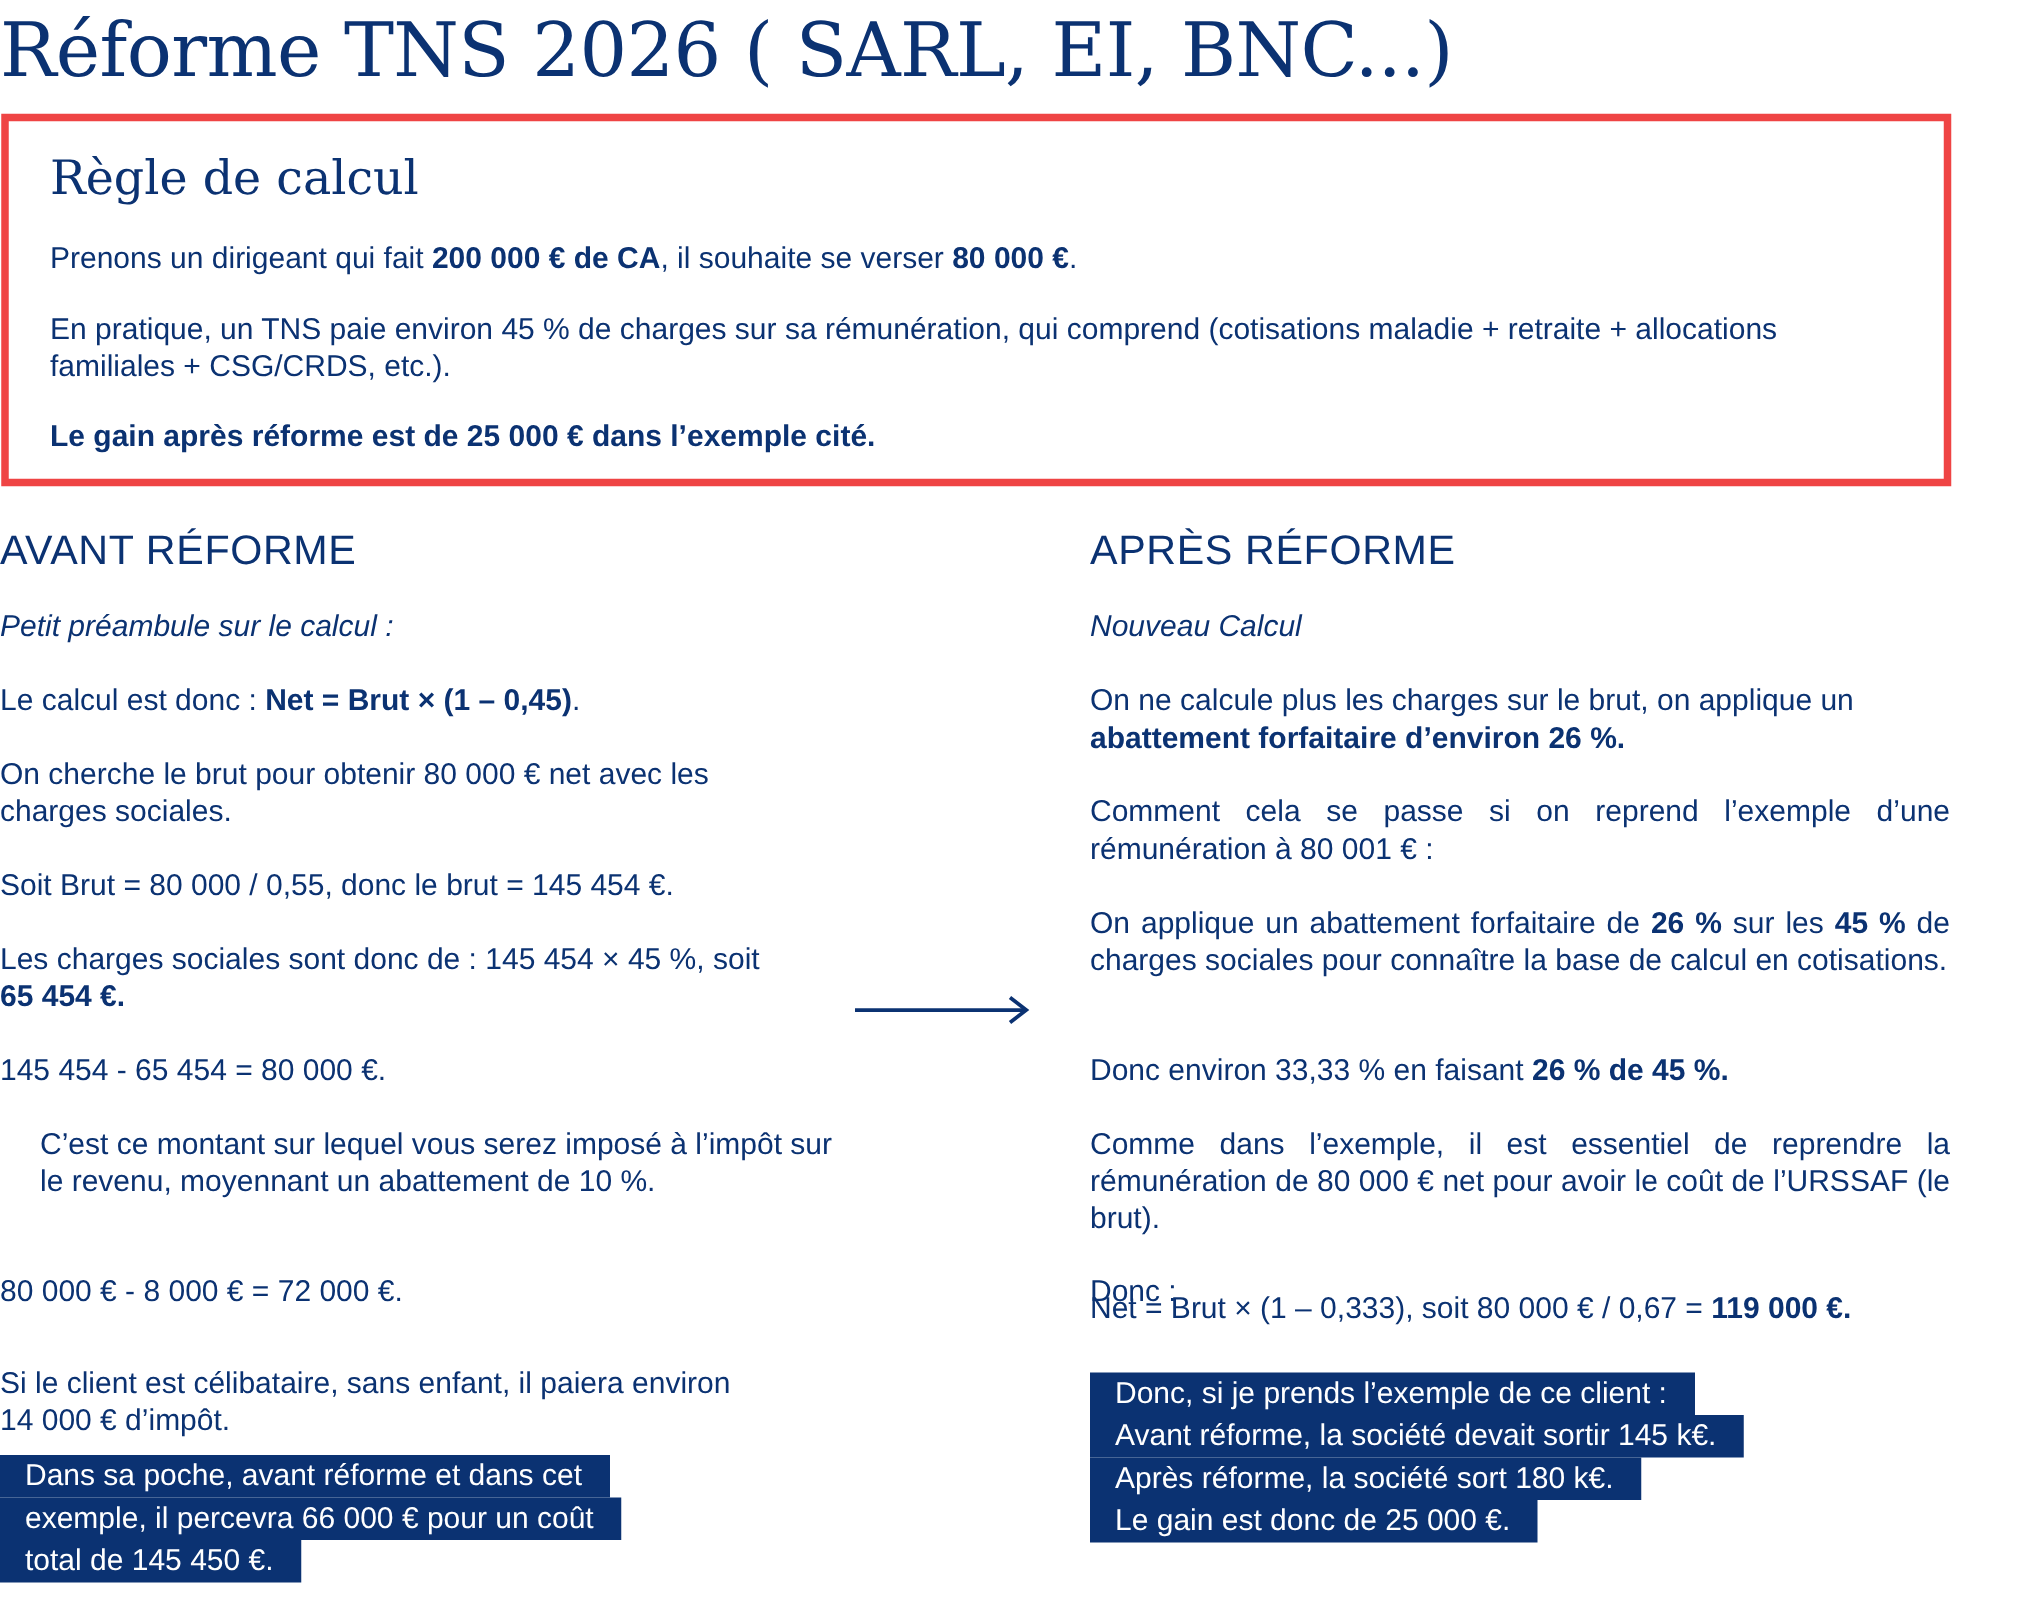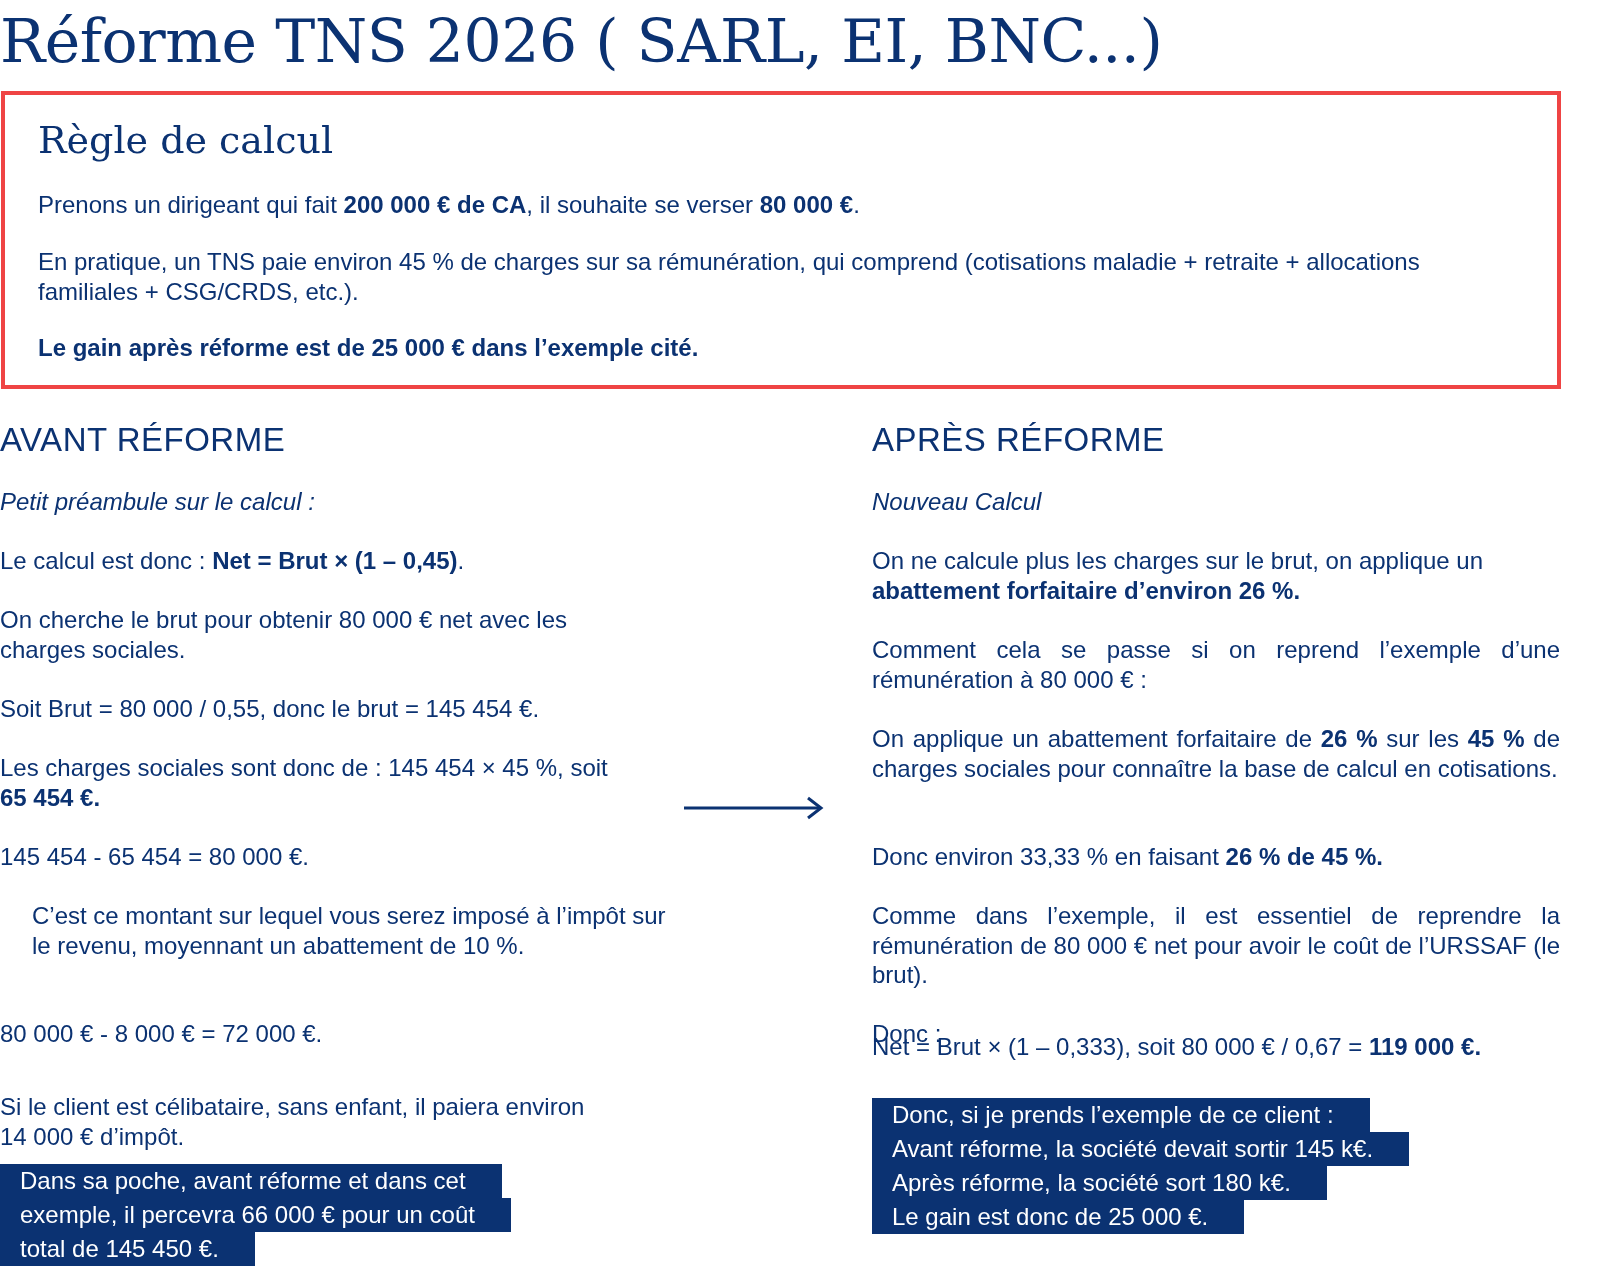--- a/index.html
+++ b/index.html
@@ -25,21 +25,21 @@
       color: #0b3272;
       letter-spacing: -0.5px;
       white-space: nowrap;
     }
     .rule-box {
       position: absolute;
       left: 1px;
       top: 91px;
       width: 1560px;
       height: 298px;
-      border: 4px solid #ef4444;
+      border: 6px solid #ef4444;
       box-sizing: border-box;
     }
     .rule-heading {
       position: absolute;
       left: 33px;
       top: 22px;
       font-family: "DejaVu Serif", "Liberation Serif", serif;
       font-size: 38px;
       line-height: 46px;
       color: #0b3272;
@@ -78,21 +78,21 @@
     .hl-block {
       position: absolute;
       font-size: 24px;
       line-height: 34px;
       color: #ffffff;
     }
     .hl-line {
       display: block;
       background: #0b3272;
       width: max-content;
-      padding: 0 36px 0 20px;
+      padding: 0 22px 0 20px;
       white-space: nowrap;
     }
     .arrow {
       position: absolute;
       left: 684px;
       top: 796px;
       width: 140px;
       height: 24px;
     }
   </style>
@@ -131,21 +131,21 @@
 <svg class="arrow" viewBox="0 0 140 24">
   <line x1="0" y1="12" x2="136" y2="12" stroke="#0b3272" stroke-width="3"></line>
   <polyline points="124,2 137,12 124,22" fill="none" stroke="#0b3272" stroke-width="3"></polyline>
 </svg>
 
 <div class="section-heading" style="left:872px; top:420px;">APRÈS RÉFORME</div>
 
 <div class="col" style="left:872px; top:0; width:688px;">
   <p class="italic" style="top:487px;">Nouveau Calcul</p>
   <p style="top:546px; width:688px;"><span>On ne calcule plus les charges sur le brut, on applique un </span><b>abattement forfaitaire d’environ 26 %.</b></p>
-  <p class="justify" style="top:635px; width:688px;">Comment cela se passe si on reprend l’exemple d’une rémunération à 80 000 € :</p>
+  <p class="justify" style="top:635px; width:688px;">Comment cela se passe si on reprend l’exemple d’une rémunération à 80 001 € :</p>
   <p class="justify" style="top:724px; width:688px;"><span>On applique un abattement forfaitaire de </span><b>26 %</b><span> sur les </span><b>45 %</b><span> de charges sociales pour connaître la base de calcul en cotisations.</span></p>
   <p style="top:842px;"><span>Donc environ 33,33 % en faisant </span><b>26 % de 45 %.</b></p>
   <p class="justify" style="top:901px; width:688px;">Comme dans l’exemple, il est essentiel de reprendre la rémunération de 80 000 € net pour avoir le coût de l’URSSAF (le brut).</p>
   <p style="top:1019px;">Donc :</p>
   <p style="top:1032px; white-space:nowrap;text-align:right;"><span>Net = Brut × (1 – 0,333), soit 80 000 € / 0,67 = </span><b>119 000 €.</b></p>
 </div>
 
 <div class="hl-block" style="left:872px; top:1098px;">
   <span class="hl-line">Donc, si je prends l’exemple de ce client :</span>
   <span class="hl-line">Avant réforme, la société devait sortir 145 k€.</span>

